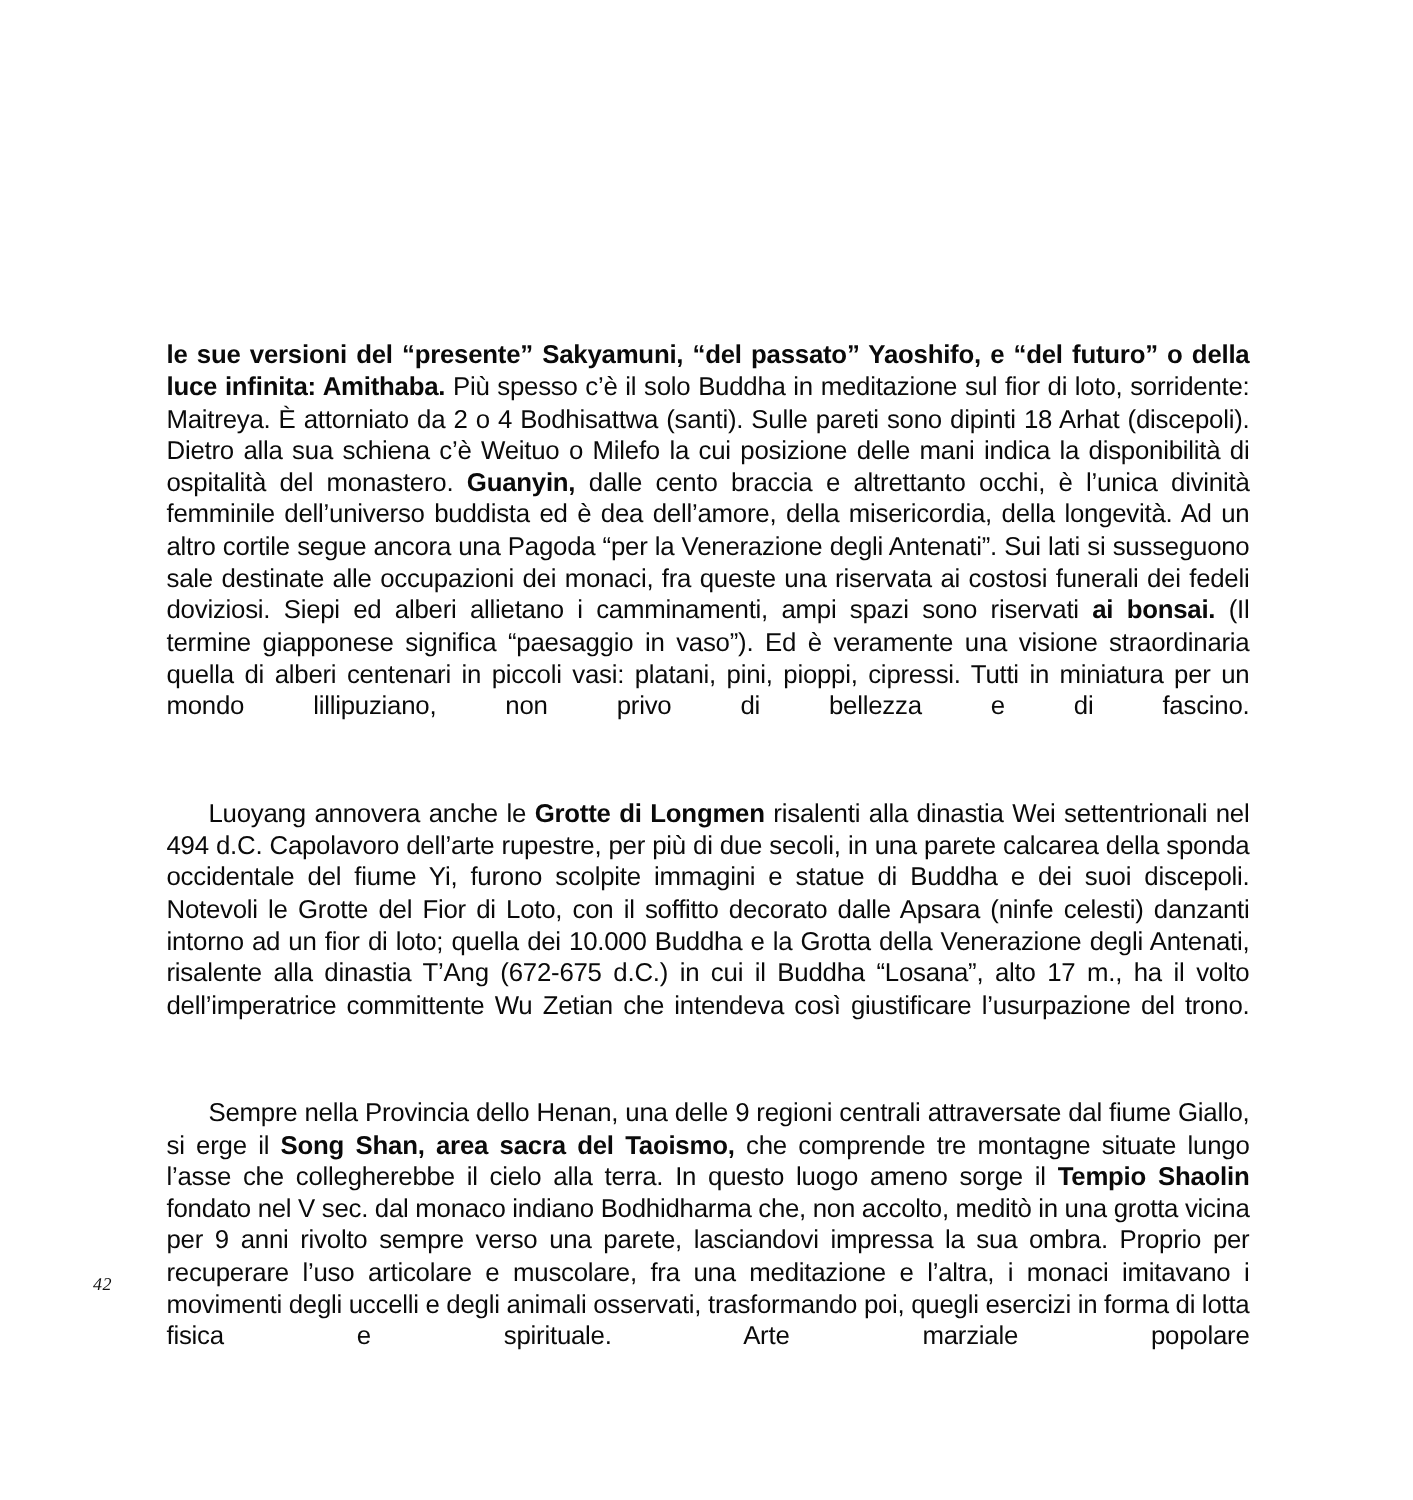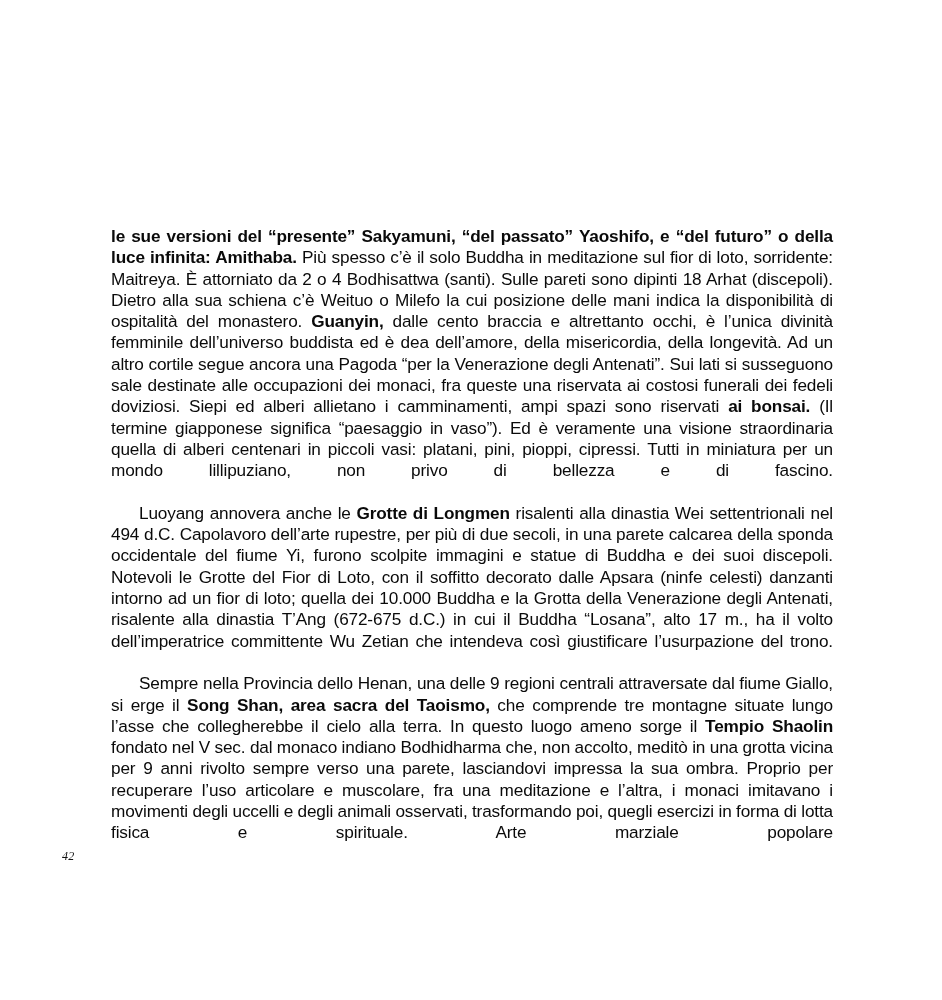--- a/index.html
+++ b/index.html
@@ -41,20 +41,21 @@
     font-size: 17.2px;
     line-height: 21.3px;
     letter-spacing: -0.15px;
     word-spacing: -0.2px;
     -webkit-font-smoothing: none;
     color: #0a0a0a;
   }
 
   .para + .para {
     text-indent: 28px;
+    margin-top: 29px;
   }
 
   .para b {
     font-weight: bold;
   }
 
   
   .para:after {
     content: "";
     display: inline-block;

